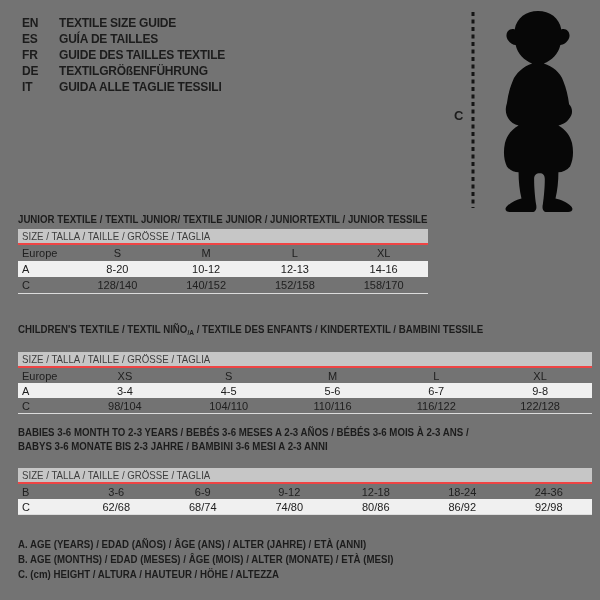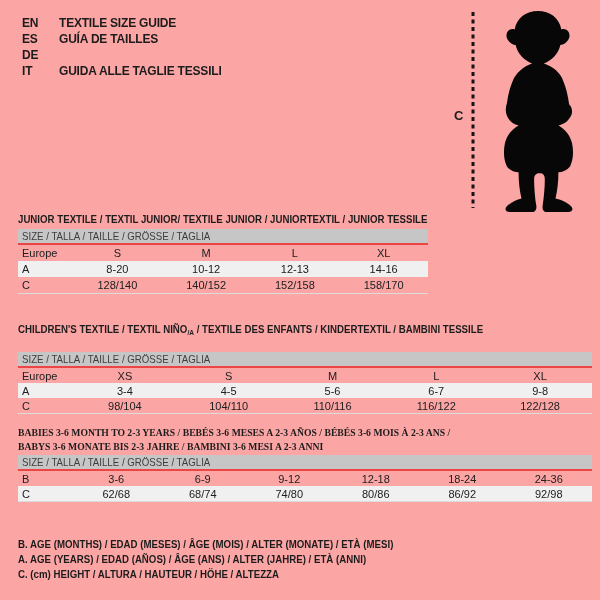--- a/index.html
+++ b/index.html
@@ -1,16 +1,16 @@
 <!DOCTYPE html>
 <html><head>
 <meta charset="utf-8">
 <style>
   html,body{margin:0;padding:0;background:#ffffff;}
-  .page{position:relative;width:600px;height:600px;background:#fca5a5;overflow:hidden;
+  .page{position:relative;width:600px;height:600px;background:#737373;overflow:hidden;
         font-family:"Liberation Sans",sans-serif;color:#1c1c1c;}
 
   
   .lang-list{position:absolute;left:22px;top:15px;}
   .lang-row{display:flex;font-weight:bold;font-size:12px;line-height:16px;letter-spacing:-0.2px;}
   .lang-code{width:37px;}
 
   
   .figure{position:absolute;left:452px;top:8px;width:140px;height:206px;}
   .c-label{position:absolute;left:2px;top:100px;font-weight:bold;font-size:13px;}
@@ -18,21 +18,21 @@
   .baby{position:absolute;left:25px;top:0;}
 
   
   .sec{position:absolute;left:18px;}
   .sec1{top:212px;width:410px;}
   .sec2{top:322px;width:574px;}
   .sec3{top:425px;width:574px;}
   .tbl-title{font-size:11px;font-weight:bold;line-height:14px;white-space:nowrap;}
   .sec1 .tbl-title{margin-bottom:3px;}
   .sec2 .tbl-title{margin-bottom:12px;}
-  .sec3 .titles{margin-bottom:2px;font-family:Liberation Serif, serif;}
+  .sec3 .titles{margin-bottom:15px;}
   .cx{display:inline-block;transform:scaleX(0.88);transform-origin:0 50%;white-space:nowrap;}
   .sub{font-size:0.68em;vertical-align:-2px;}
 
   .tbl{border-bottom:1px solid #dcdcdc;}
   .bar{height:14px;background:#c6c6c6;border-bottom:2px solid #ef4444;display:flex;
        align-items:center;padding-left:4px;font-size:11px;color:#3d3d3d;}
   .t-row{display:flex;align-items:center;height:15px;font-size:11px;color:#202020;}
   .sec1 .t-row{height:16px;}
   .t-row.shaded{background:#f0f0f0;}
   .t-lbl{width:51px;padding-left:4px;}
@@ -50,21 +50,26 @@
   <div class="lang-list">
     <div class="lang-row">
       <span class="lang-code">EN</span>
       <span class="lang-label">TEXTILE SIZE GUIDE</span>
     </div>
     <div class="lang-row">
       <span class="lang-code">ES</span>
       <span class="lang-label">GUÍA DE TAILLES</span>
     </div>
     <div class="lang-row">
+      <span class="lang-code">FR</span>
+      <span class="lang-label">GUIDE DES TAILLES TEXTILE</span>
+    </div>
+    <div class="lang-row">
       <span class="lang-code">DE</span>
+      <span class="lang-label">TEXTILGRÖßENFÜHRUNG</span>
     </div>
     <div class="lang-row">
       <span class="lang-code">IT</span>
       <span class="lang-label">GUIDA ALLE TAGLIE TESSILI</span>
     </div>
   </div>
 
   <div class="figure">
     <span class="c-label">C</span>
     <svg class="dotline" width="6" height="200" aria-hidden="true">
@@ -206,18 +211,18 @@
         <span class="t-cell">68/74</span>
         <span class="t-cell">74/80</span>
         <span class="t-cell">80/86</span>
         <span class="t-cell">86/92</span>
         <span class="t-cell">92/98</span>
       </div>
     </div>
   </section>
 
   <div class="legend">
+    <div><span class="cx">A. AGE (YEARS) / EDAD (AÑOS) / ÂGE (ANS) / ALTER (JAHRE) / ETÀ (ANNI)</span></div>
     <div><span class="cx">B. AGE (MONTHS) / EDAD (MESES) / ÂGE (MOIS) / ALTER (MONATE) / ETÀ (MESI)</span></div>
-    <div><span class="cx">A. AGE (YEARS) / EDAD (AÑOS) / ÂGE (ANS) / ALTER (JAHRE) / ETÀ (ANNI)</span></div>
     <div><span class="cx">C. (cm) HEIGHT / ALTURA / HAUTEUR / HÖHE / ALTEZZA</span></div>
   </div>
 
 </div>
 
 </body></html>

